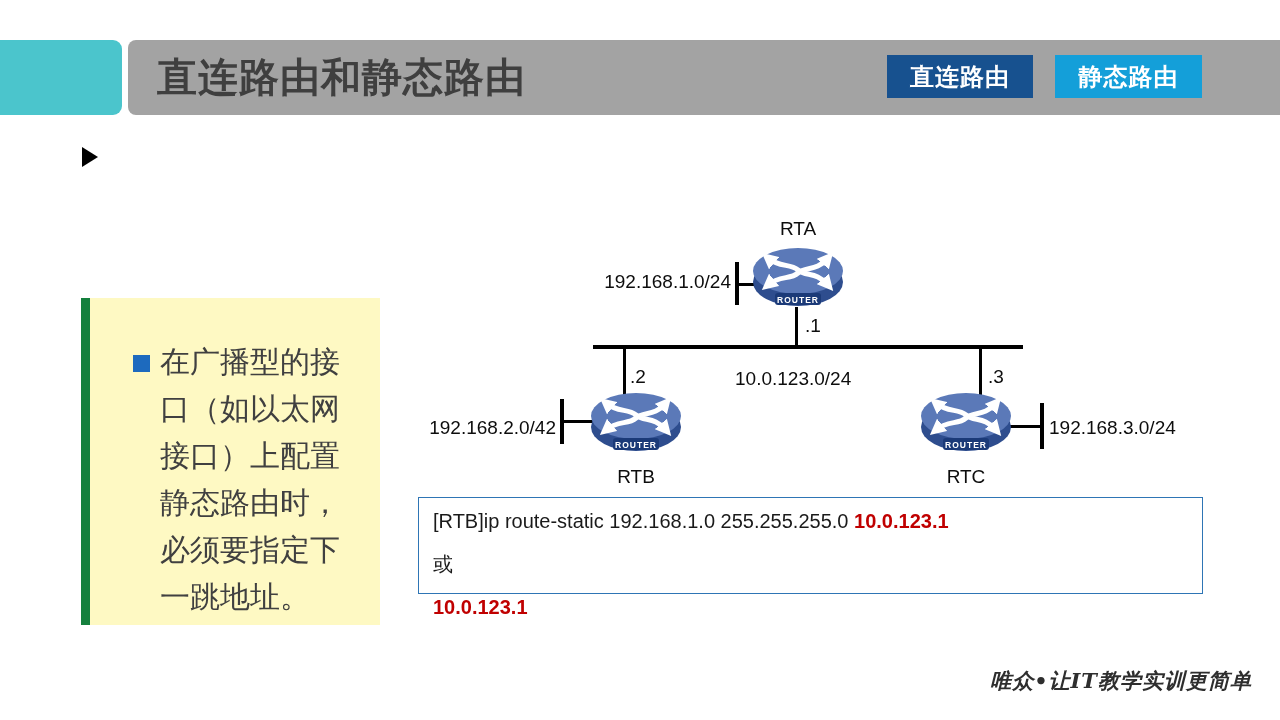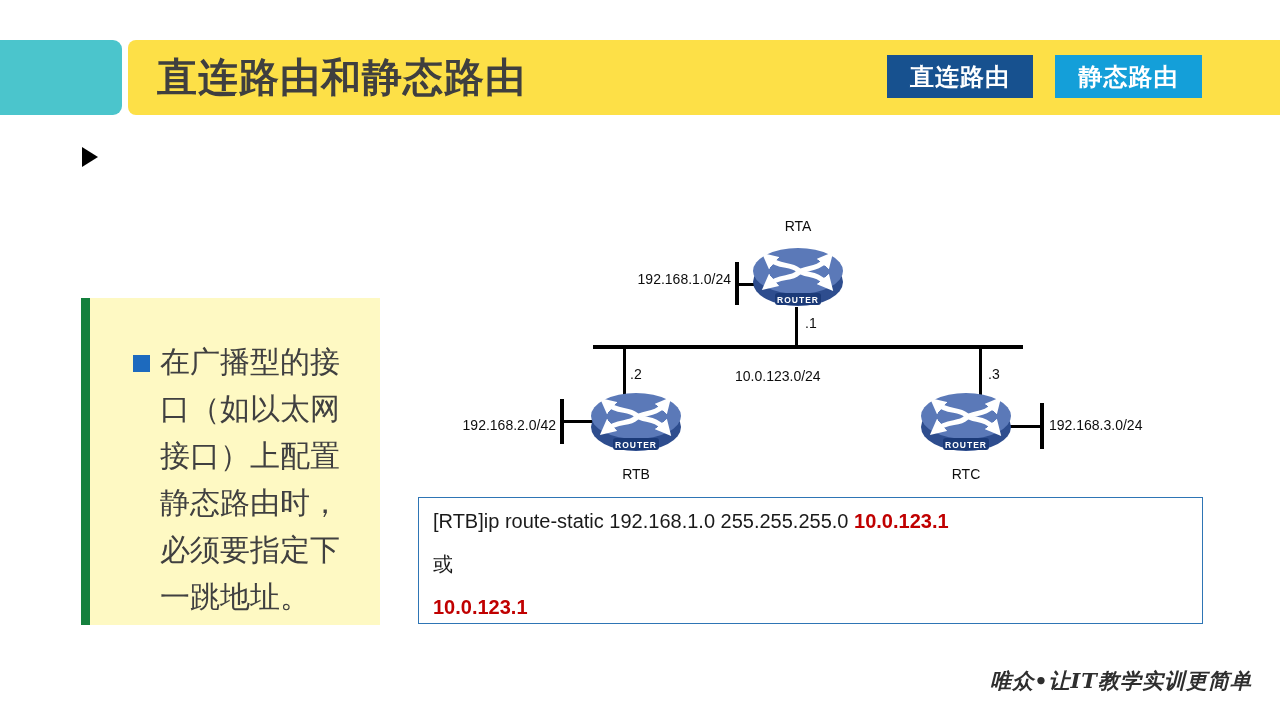--- a/index.html
+++ b/index.html
@@ -9,21 +9,21 @@
     overflow:hidden; font-family:"Liberation Sans", sans-serif;
   }
 
   
   .accent-block {
     position:absolute; left:0; top:40px; width:122px; height:75px;
     background:#4BC5CC; border-radius:0 9px 9px 0;
   }
   .header-bar {
     position:absolute; left:128px; top:40px; width:1152px; height:75px;
-    background:#fde047; border-radius:8px 0 0 8px;
+    background:#a3a3a3; border-radius:8px 0 0 8px;
   }
   .page-title {
     position:absolute; left:29px; top:0; height:75px; line-height:75px;
     font-size:40px; font-weight:bold; color:#3F3F3F; letter-spacing:1px;
     white-space:nowrap;
   }
   .tab {
     position:absolute; top:55px; height:43px; border:none; cursor:pointer;
     color:#ffffff; font-size:24px; font-weight:bold;
     font-family:"Liberation Sans", sans-serif; letter-spacing:1px;
@@ -55,29 +55,29 @@
   }
   .info-text {
     position:absolute; left:70px; top:40px; width:192px;
     font-size:30px; line-height:47px; color:#404040;
   }
 
   
   .diagram { position:absolute; inset:0; }
   .line { position:absolute; background:#000000; }
   .dlabel {
-    position:absolute; font-size:14px; color:#0d0d0d; white-space:nowrap;
+    position:absolute; font-size:19px; color:#0d0d0d; white-space:nowrap;
   }
   .dlabel.center { text-align:center; }
   .dlabel.right  { text-align:right; }
   .router-icon { position:absolute; width:92px; height:62px; }
 
   
   .code-box {
-    position:absolute; left:418px; top:497px; width:785px; height:127px;
+    position:absolute; left:418px; top:497px; width:785px; height:97px;
     background:#ffffff; border:1.5px solid #2E75B5; padding:2px 0 0 14px;
   }
   .code-line {
     height:43px; display:flex; align-items:center;
     font-size:20px; color:#1a1a1a; white-space:pre;
   }
   .code-line .hl { color:#C00000; font-weight:bold; }
 
   
   .slogan {

